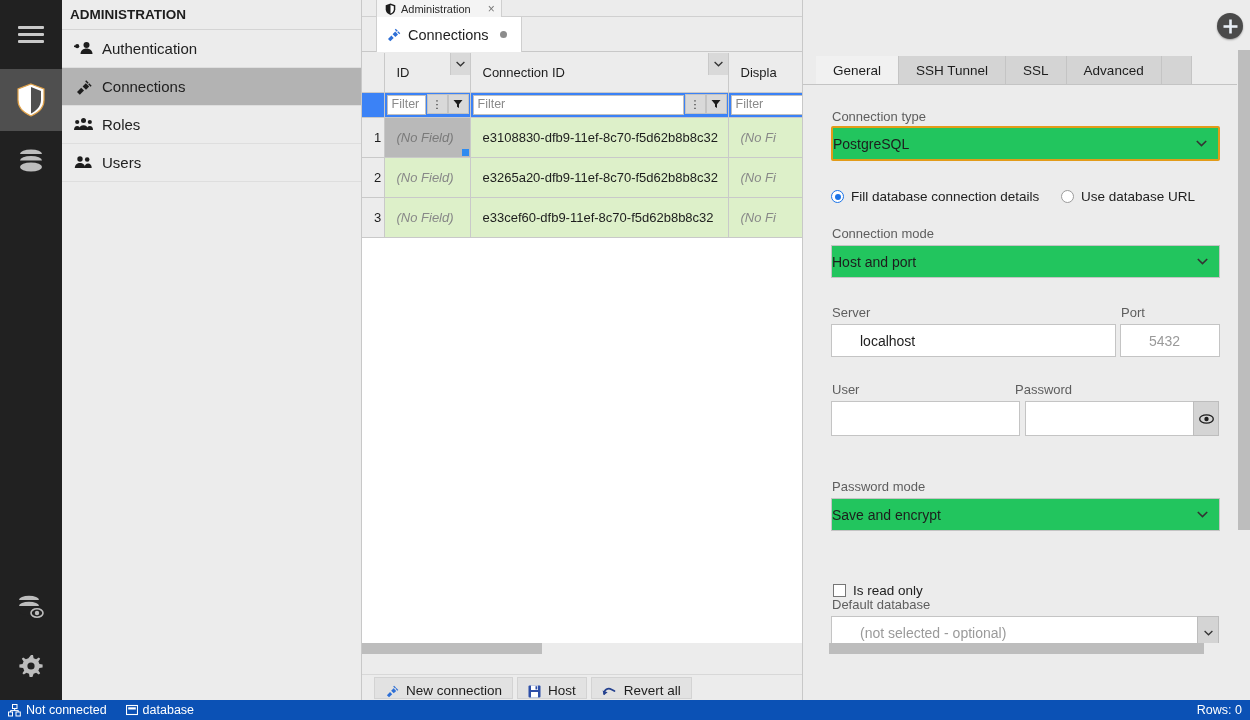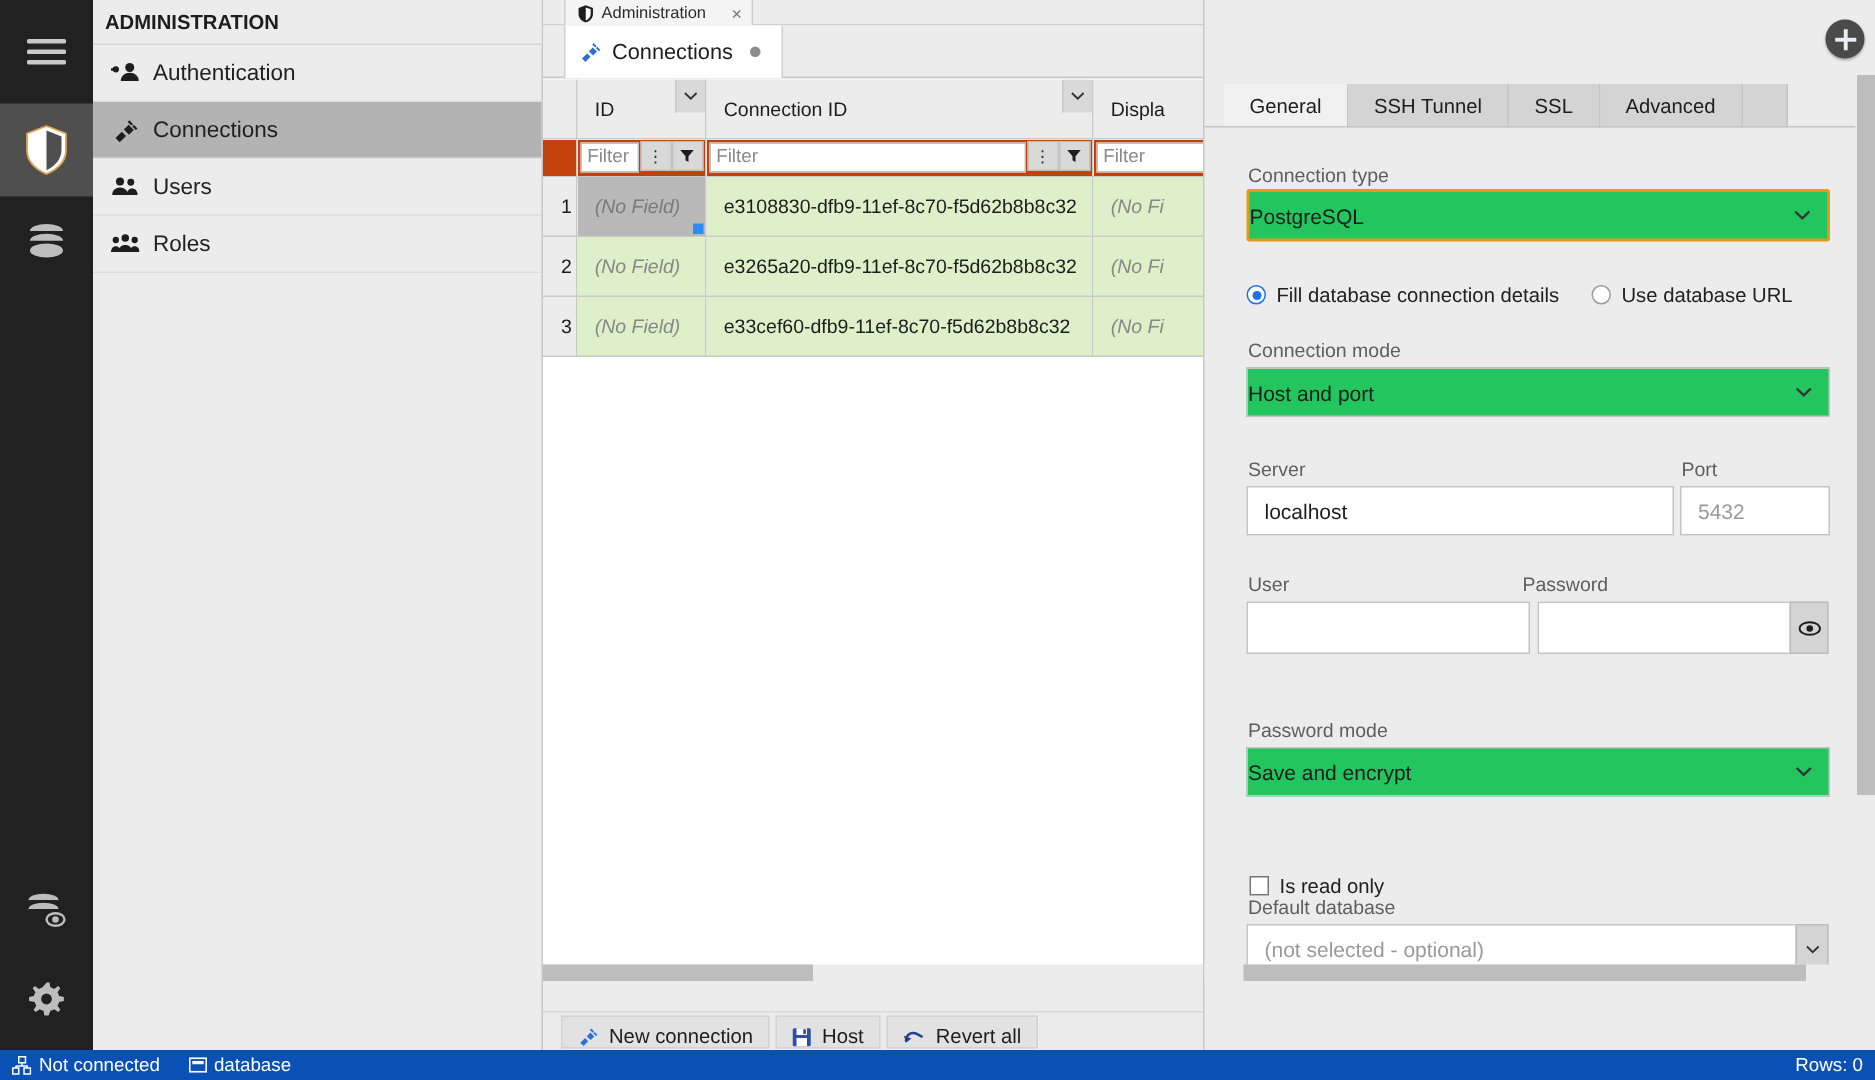--- a/index.html
+++ b/index.html
@@ -99,21 +99,21 @@
   .col-disp { width: 104px; }
   thead th {
     background: #ececec; font-weight: normal; text-align: left;
     color: #1d1d1d; position: relative; padding-left: 5px;
   }
   .hdr-arrow {
     position: absolute; right: 0; top: 0; width: 20px; height: 22px;
     background: #d9d9d9; border-left: 1px solid #c9c9c9;
     display: flex; align-items: center; justify-content: center; cursor: pointer;
   }
-  .filter-cell { background: #c2410c; position: relative; padding: 0; }
+  .filter-cell { background: #3b82f6; position: relative; padding: 0; }
   .filter-box {
     position: absolute; left: 2px; top: 2px; bottom: 2px; right: 44px;
     background: #fff; border: 1px solid #c0c0c0;
     font-size: 12.5px; color: #8a8a8a; line-height: 17px; padding-left: 4px;
   }
   .filter-box.narrow { right: 2px; }
   .fbtn {
     position: absolute; top: 1px; width: 21px; height: 20px;
     background: #d9d9d9; border: 1px solid #c3c3c3;
     display: flex; align-items: center; justify-content: center;
@@ -168,21 +168,21 @@
   .ftab.active { background: #f1f1f1; }
   .ftab.spacer { width: 30px; padding: 0; cursor: default; }
   #form-tabline {
     position: absolute; left: 0; top: 84px; width: 448px; height: 1px; background: #c4c4c4;
   }
   #form-body { position: absolute; left: 0; top: 85px; width: 448px; height: 565px; }
   .flabel { position: absolute; font-size: 13px; color: #5e5e5e; }
   .finput {
     position: absolute; background: #fff; border: 1px solid #c4c4c4;
     font-size: 14px; color: #1d1d1d; display: flex; align-items: center;
-    padding-left: 11px; cursor: text;
+    padding-left: 28px; cursor: text;
   }
   .finput.placeholder { color: #9a9a9a; }
   .fselect {
     position: absolute; background: #22c55e; border: 1px solid #c4c4c4;
     font-size: 14px; color: #1d1d1d; display: flex; align-items: center;
     padding-left: 0; cursor: pointer;
   }
   .fselect .chev { position: absolute; right: 11px; font-size: 12px; color: #333; }
   .fselect.highlight { border: 2px solid #e29b19; border-radius: 2px; }
   .radio-row { position: absolute; display: flex; align-items: center; font-size: 13.5px; }
@@ -307,41 +307,41 @@
           <rect x="12.2" y="1.2" width="1.5" height="3.4" fill="#1d1d1d" transform="rotate(-45 13 3)"></rect>
           <rect x="15.2" y="4.2" width="1.5" height="3.4" fill="#1d1d1d" transform="rotate(-45 16 6)"></rect>
         </svg>
       </span>
       <span>Connections</span>
     </div>
 
     <div class="side-item">
       <span class="side-icon">
         <svg width="19" height="14" viewBox="0 0 19 14">
-          <circle cx="6" cy="4" r="2.7" fill="#1d1d1d"></circle>
-          <circle cx="13.2" cy="4.5" r="2.3" fill="#1d1d1d"></circle>
-          <path d="M0.8 13 c0-3.1 2.4-5 5.2-5 s5.2 1.9 5.2 5 z" fill="#1d1d1d"></path>
-          <path d="M10.5 13 c0-2.7 1.4-4.4 3.6-4.4 s3.6 1.7 3.6 4.4 z" fill="#1d1d1d"></path>
-        </svg>
-      </span>
-      <span>Users</span>
-    </div>
-
-    <div class="side-item">
-      <span class="side-icon">
-        <svg width="19" height="14" viewBox="0 0 19 14">
           <circle cx="9.5" cy="3.6" r="2.5" fill="#1d1d1d"></circle>
           <circle cx="3.2" cy="5" r="2.1" fill="#1d1d1d"></circle>
           <circle cx="15.8" cy="5" r="2.1" fill="#1d1d1d"></circle>
           <path d="M4.8 13 c0-2.9 2.1-4.7 4.7-4.7 s4.7 1.8 4.7 4.7 z" fill="#1d1d1d"></path>
           <path d="M0 13 c0-2.4 1.3-3.9 3.2-3.9 s3.2 1.5 3.2 3.9 z" fill="#1d1d1d"></path>
           <path d="M12.6 13 c0-2.4 1.3-3.9 3.2-3.9 s3.2 1.5 3.2 3.9 z" fill="#1d1d1d"></path>
         </svg>
       </span>
       <span>Roles</span>
+    </div>
+
+    <div class="side-item">
+      <span class="side-icon">
+        <svg width="19" height="14" viewBox="0 0 19 14">
+          <circle cx="6" cy="4" r="2.7" fill="#1d1d1d"></circle>
+          <circle cx="13.2" cy="4.5" r="2.3" fill="#1d1d1d"></circle>
+          <path d="M0.8 13 c0-3.1 2.4-5 5.2-5 s5.2 1.9 5.2 5 z" fill="#1d1d1d"></path>
+          <path d="M10.5 13 c0-2.7 1.4-4.4 3.6-4.4 s3.6 1.7 3.6 4.4 z" fill="#1d1d1d"></path>
+        </svg>
+      </span>
+      <span>Users</span>
     </div>
   </div>
 
   <div id="center">
 
     <div id="tabbar-outer">
       <div id="tab-admin">
         <span>
           <svg width="11" height="12" viewBox="0 0 11 12">
             <path d="M5.5 0.5 L10.3 2.3 v4 c0 3-2.2 4.8-4.8 5.7 C2.9 11.1 0.7 9.3 0.7 6.3 v-4 z" fill="#1d1d1d"></path>

